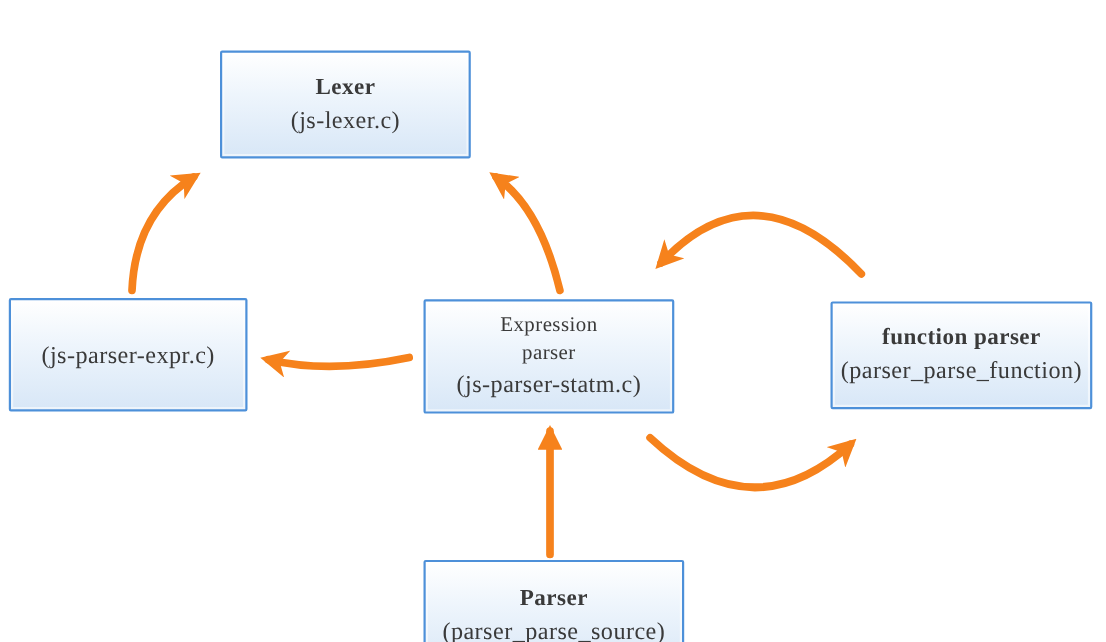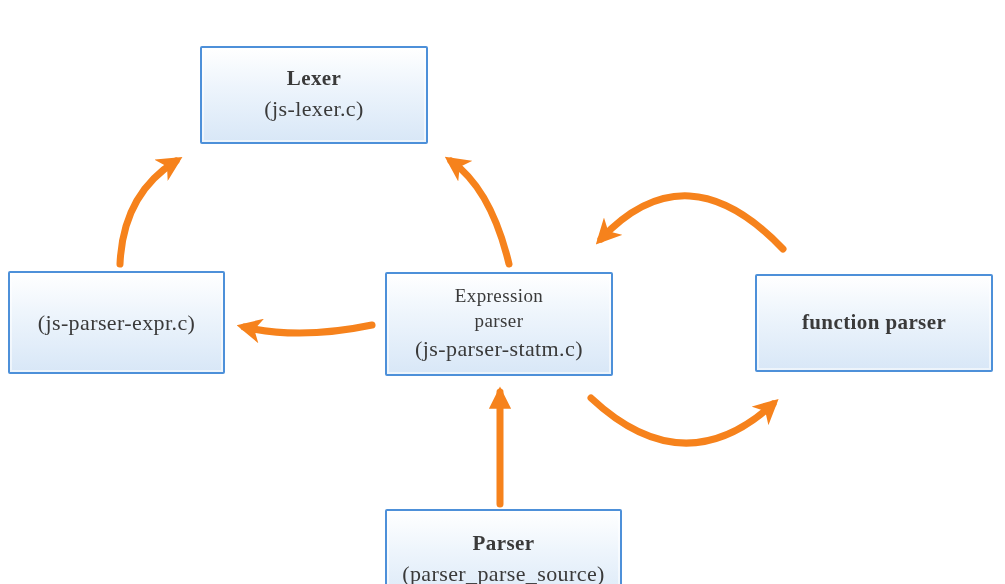--- a/index.html
+++ b/index.html
@@ -89,20 +89,21 @@
     <div class="sub">(js-parser-expr.c)</div>
   </div>
 
   <div class="node" style="left:385px; top:236px; width:228px; height:104px;">
     <div class="title narrow">Expression parser</div>
     <div class="sub">(js-parser-statm.c)</div>
   </div>
 
   <div class="node" style="left:755px; top:238px; width:238px; height:98px;">
     <div class="title big">function parser</div>
+    <div class="sub">(parser_parse_function)</div>
   </div>
 
   <div class="node" style="left:385px; top:473px; width:237px; height:102px;">
     <div class="title big">Parser</div>
     <div class="sub">(parser_parse_source)</div>
   </div>
 
 </div>
 
 </body></html>

